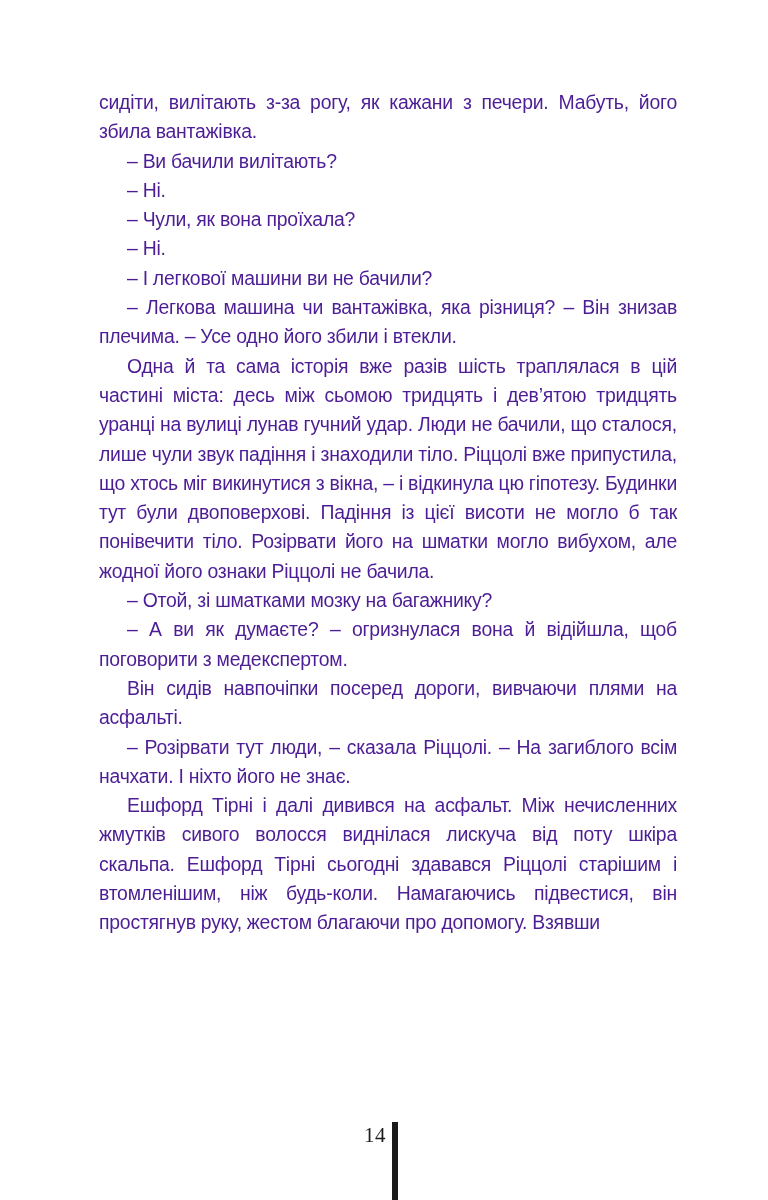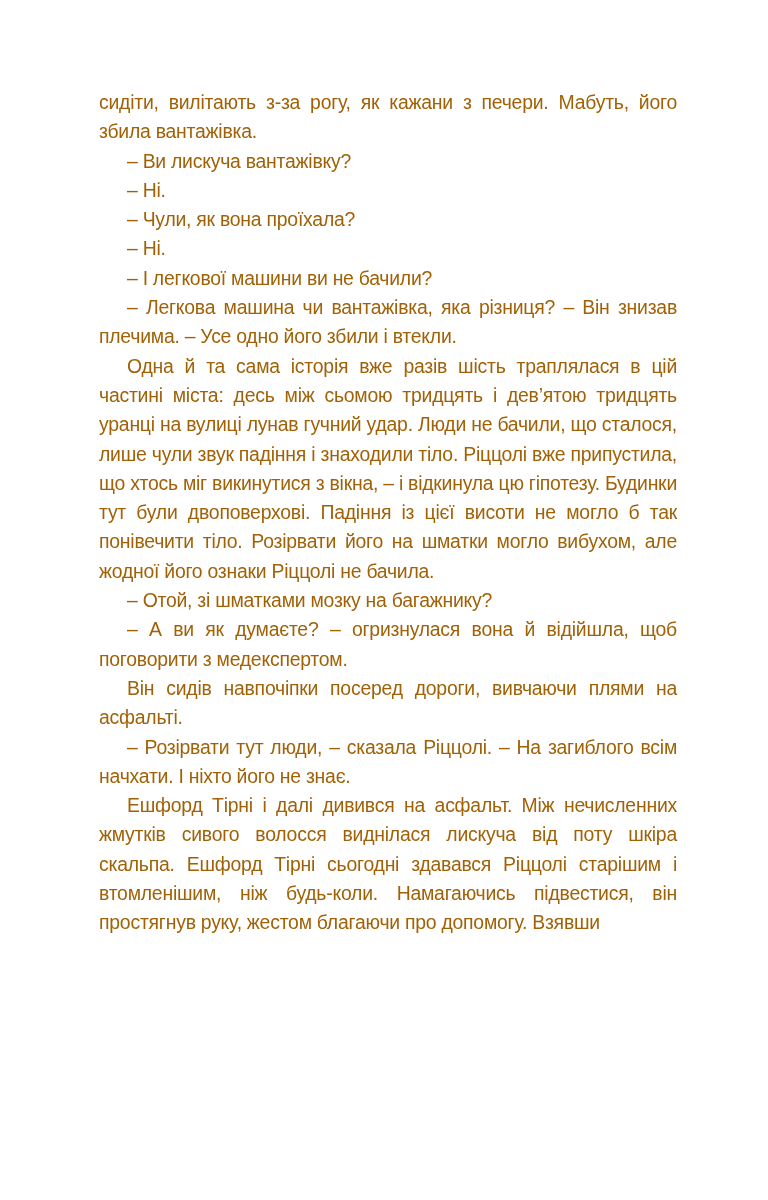--- a/index.html
+++ b/index.html
@@ -30,21 +30,21 @@
     left: 99px;
     top: 88px;
     width: 578px;
   }
 
   .para {
     margin: 0;
     padding: 0;
     text-align: justify;
     text-justify: inter-word;
-    color: #a16207;
+    color: #4c1d95;
     font-size: 19.4px;
     line-height: 29.3px;
     font-family: "Liberation Sans", "DejaVu Sans", sans-serif;
     font-stretch: condensed;
     letter-spacing: -0.22px;
     word-spacing: -0.1px;
     hyphens: manual;
   }
 
   
@@ -99,21 +99,21 @@
 </style>
 </head>
 <body>
 
 <div id="page">
 
   <div id="text-column">
 
     <p class="para cont nostretch">сидіти, вилітають з-за рогу, як кажани з печери. Мабуть, його збила вантажівка.</p>
 
-    <p class="para dialog nostretch">– Ви лискуча вантажівку?</p>
+    <p class="para dialog nostretch">– Ви бачили вилітають?</p>
 
     <p class="para dialog nostretch">– Ні.</p>
 
     <p class="para dialog nostretch">– Чули, як вона проїхала?</p>
 
     <p class="para dialog nostretch">– Ні.</p>
 
     <p class="para dialog nostretch">– І легкової машини ви не бачили?</p>
 
     <p class="para dialog nostretch">– Легкова машина чи вантажівка, яка різниця? – Він знизав плечима. – Усе одно його збили і втекли.</p>
@@ -127,14 +127,18 @@
     <p class="para dialog nostretch">– А ви як думаєте? – огризнулася вона й відійшла, щоб поговорити з медекспертом.</p>
 
     <p class="para indent nostretch">Він сидів навпочіпки посеред дороги, вивчаючи плями на асфальті.</p>
 
     <p class="para dialog nostretch">– Розірвати тут люди, – сказала Ріццолі. – На загиблого всім начхати. І ніхто його не знає.</p>
 
     <p class="para indent nostretch">Ешфорд Тірні і далі дивився на асфальт. Між нечисленних жмутків сивого волосся виднілася лискуча від поту шкіра скальпа. Ешфорд Тірні сьогодні здавався Ріццолі старішим і втомленішим, ніж будь-коли. Намагаючись підвестися, він простягнув руку, жестом благаючи про допомогу. Взявши</p>
 
   </div>
 
+  <div id="page-number-area">
+    <div id="page-number">14</div>
+    <div id="footer-rule"></div>
+  </div>
 
 </div>
 
 </body></html>

